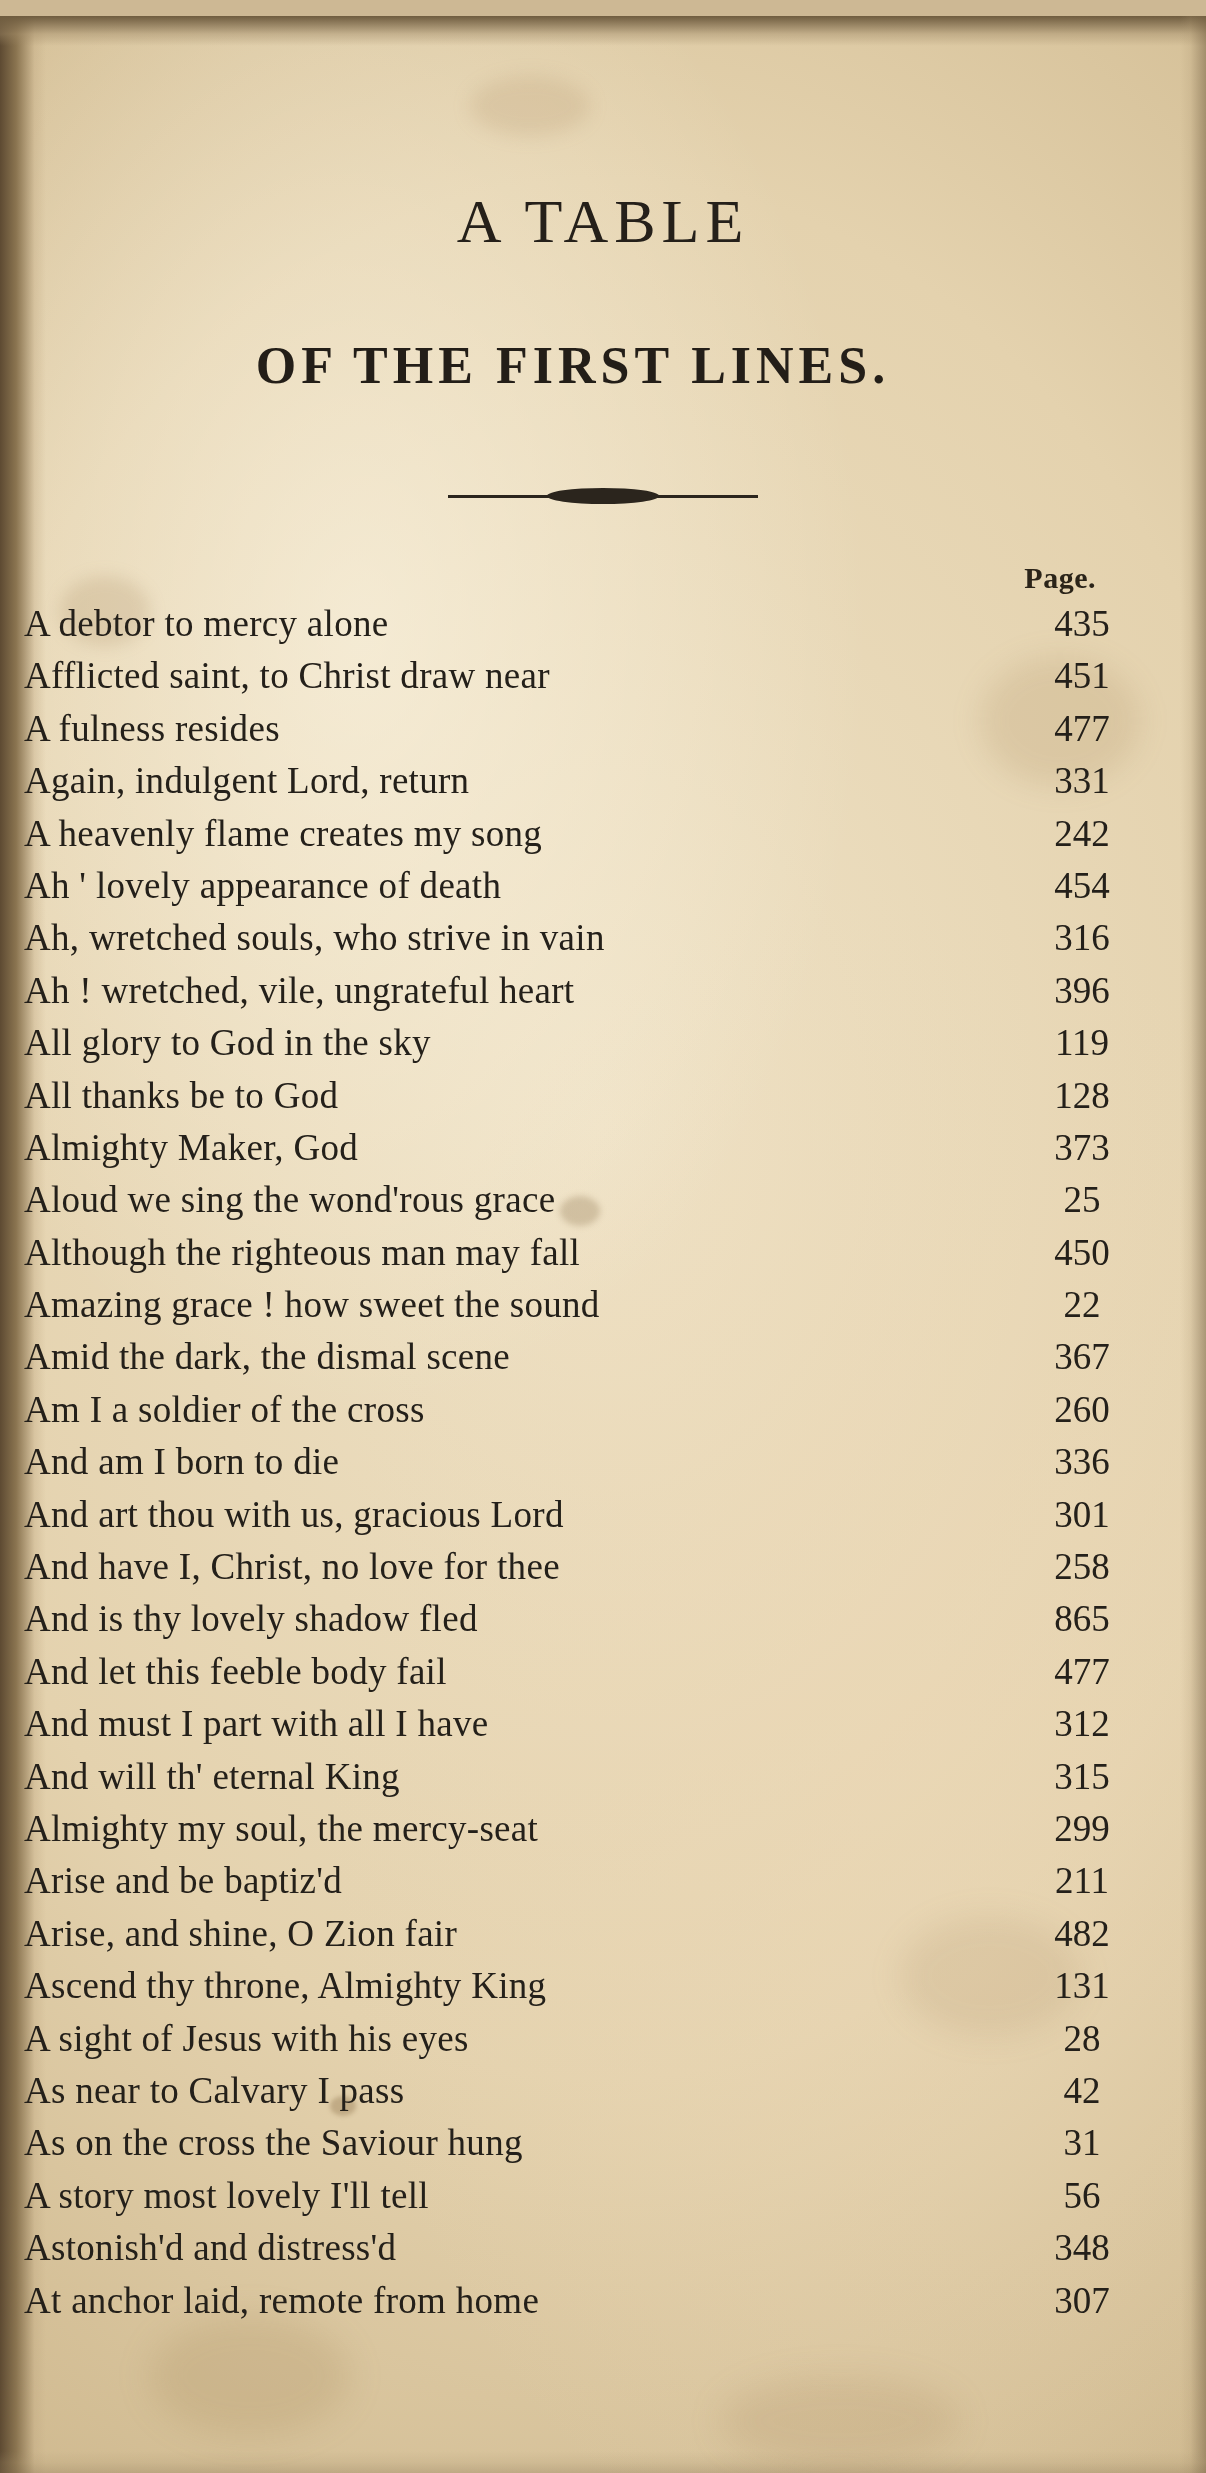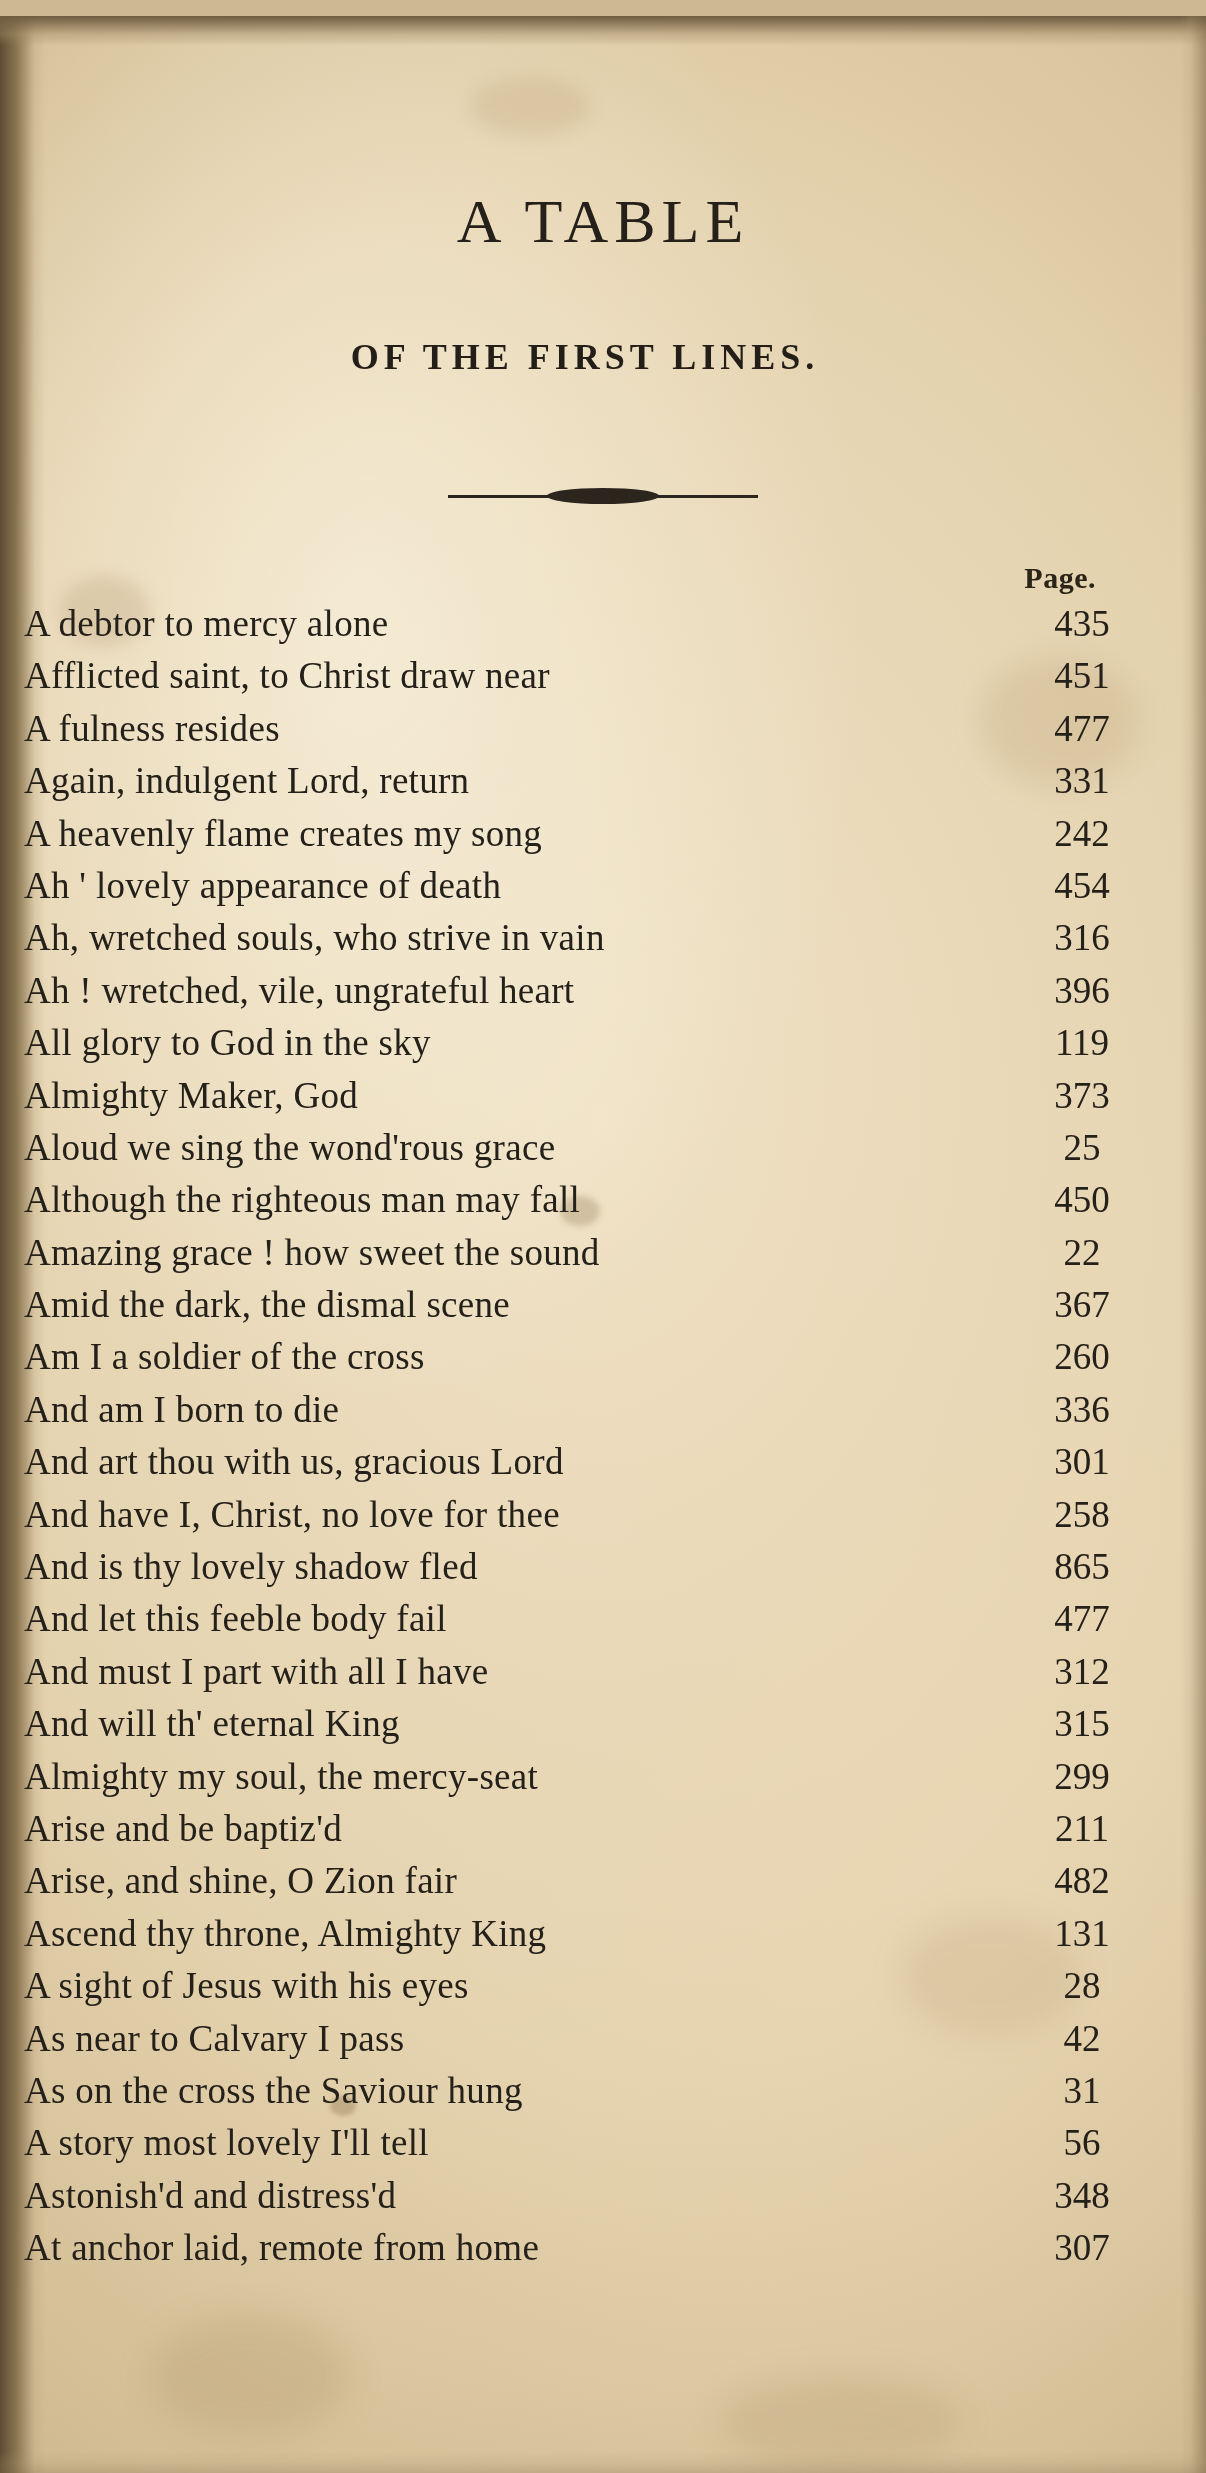--- a/index.html
+++ b/index.html
@@ -76,25 +76,24 @@
     letter-spacing: 6px;
     color: #25201a;
     font-family: "Liberation Serif", serif;
   }
   .subtitle {
     position: absolute;
     top: 320px;
     left: 0;
     width: 1146px;
     text-align: center;
-    font-size: 36px;
+    font-size: 52px;
     font-weight: bold;
     letter-spacing: 5px;
     color: #231e18;
-    padding-left: 12px;
   }
 
   .rule-wrap {
     position: absolute;
     top: 470px;
     left: 0;
     width: 1206px;
     text-align: center;
   }
   .rule {
@@ -224,20 +223,24 @@
         </div>
         <div class="entry">
           <div class="line">Ah ! wretched, vile, ungrateful heart</div>
           <div class="pg">396</div>
         </div>
         <div class="entry">
           <div class="line">All glory to God in the sky</div>
           <div class="pg">119</div>
         </div>
         <div class="entry">
+          <div class="line">All thanks be to God</div>
+          <div class="pg">128</div>
+        </div>
+        <div class="entry">
           <div class="line">Almighty Maker, God</div>
           <div class="pg">373</div>
         </div>
         <div class="entry">
           <div class="line">Aloud we sing the wond'rous grace</div>
           <div class="pg">25</div>
         </div>
         <div class="entry">
           <div class="line">Although the righteous man may fall</div>
           <div class="pg">450</div>

